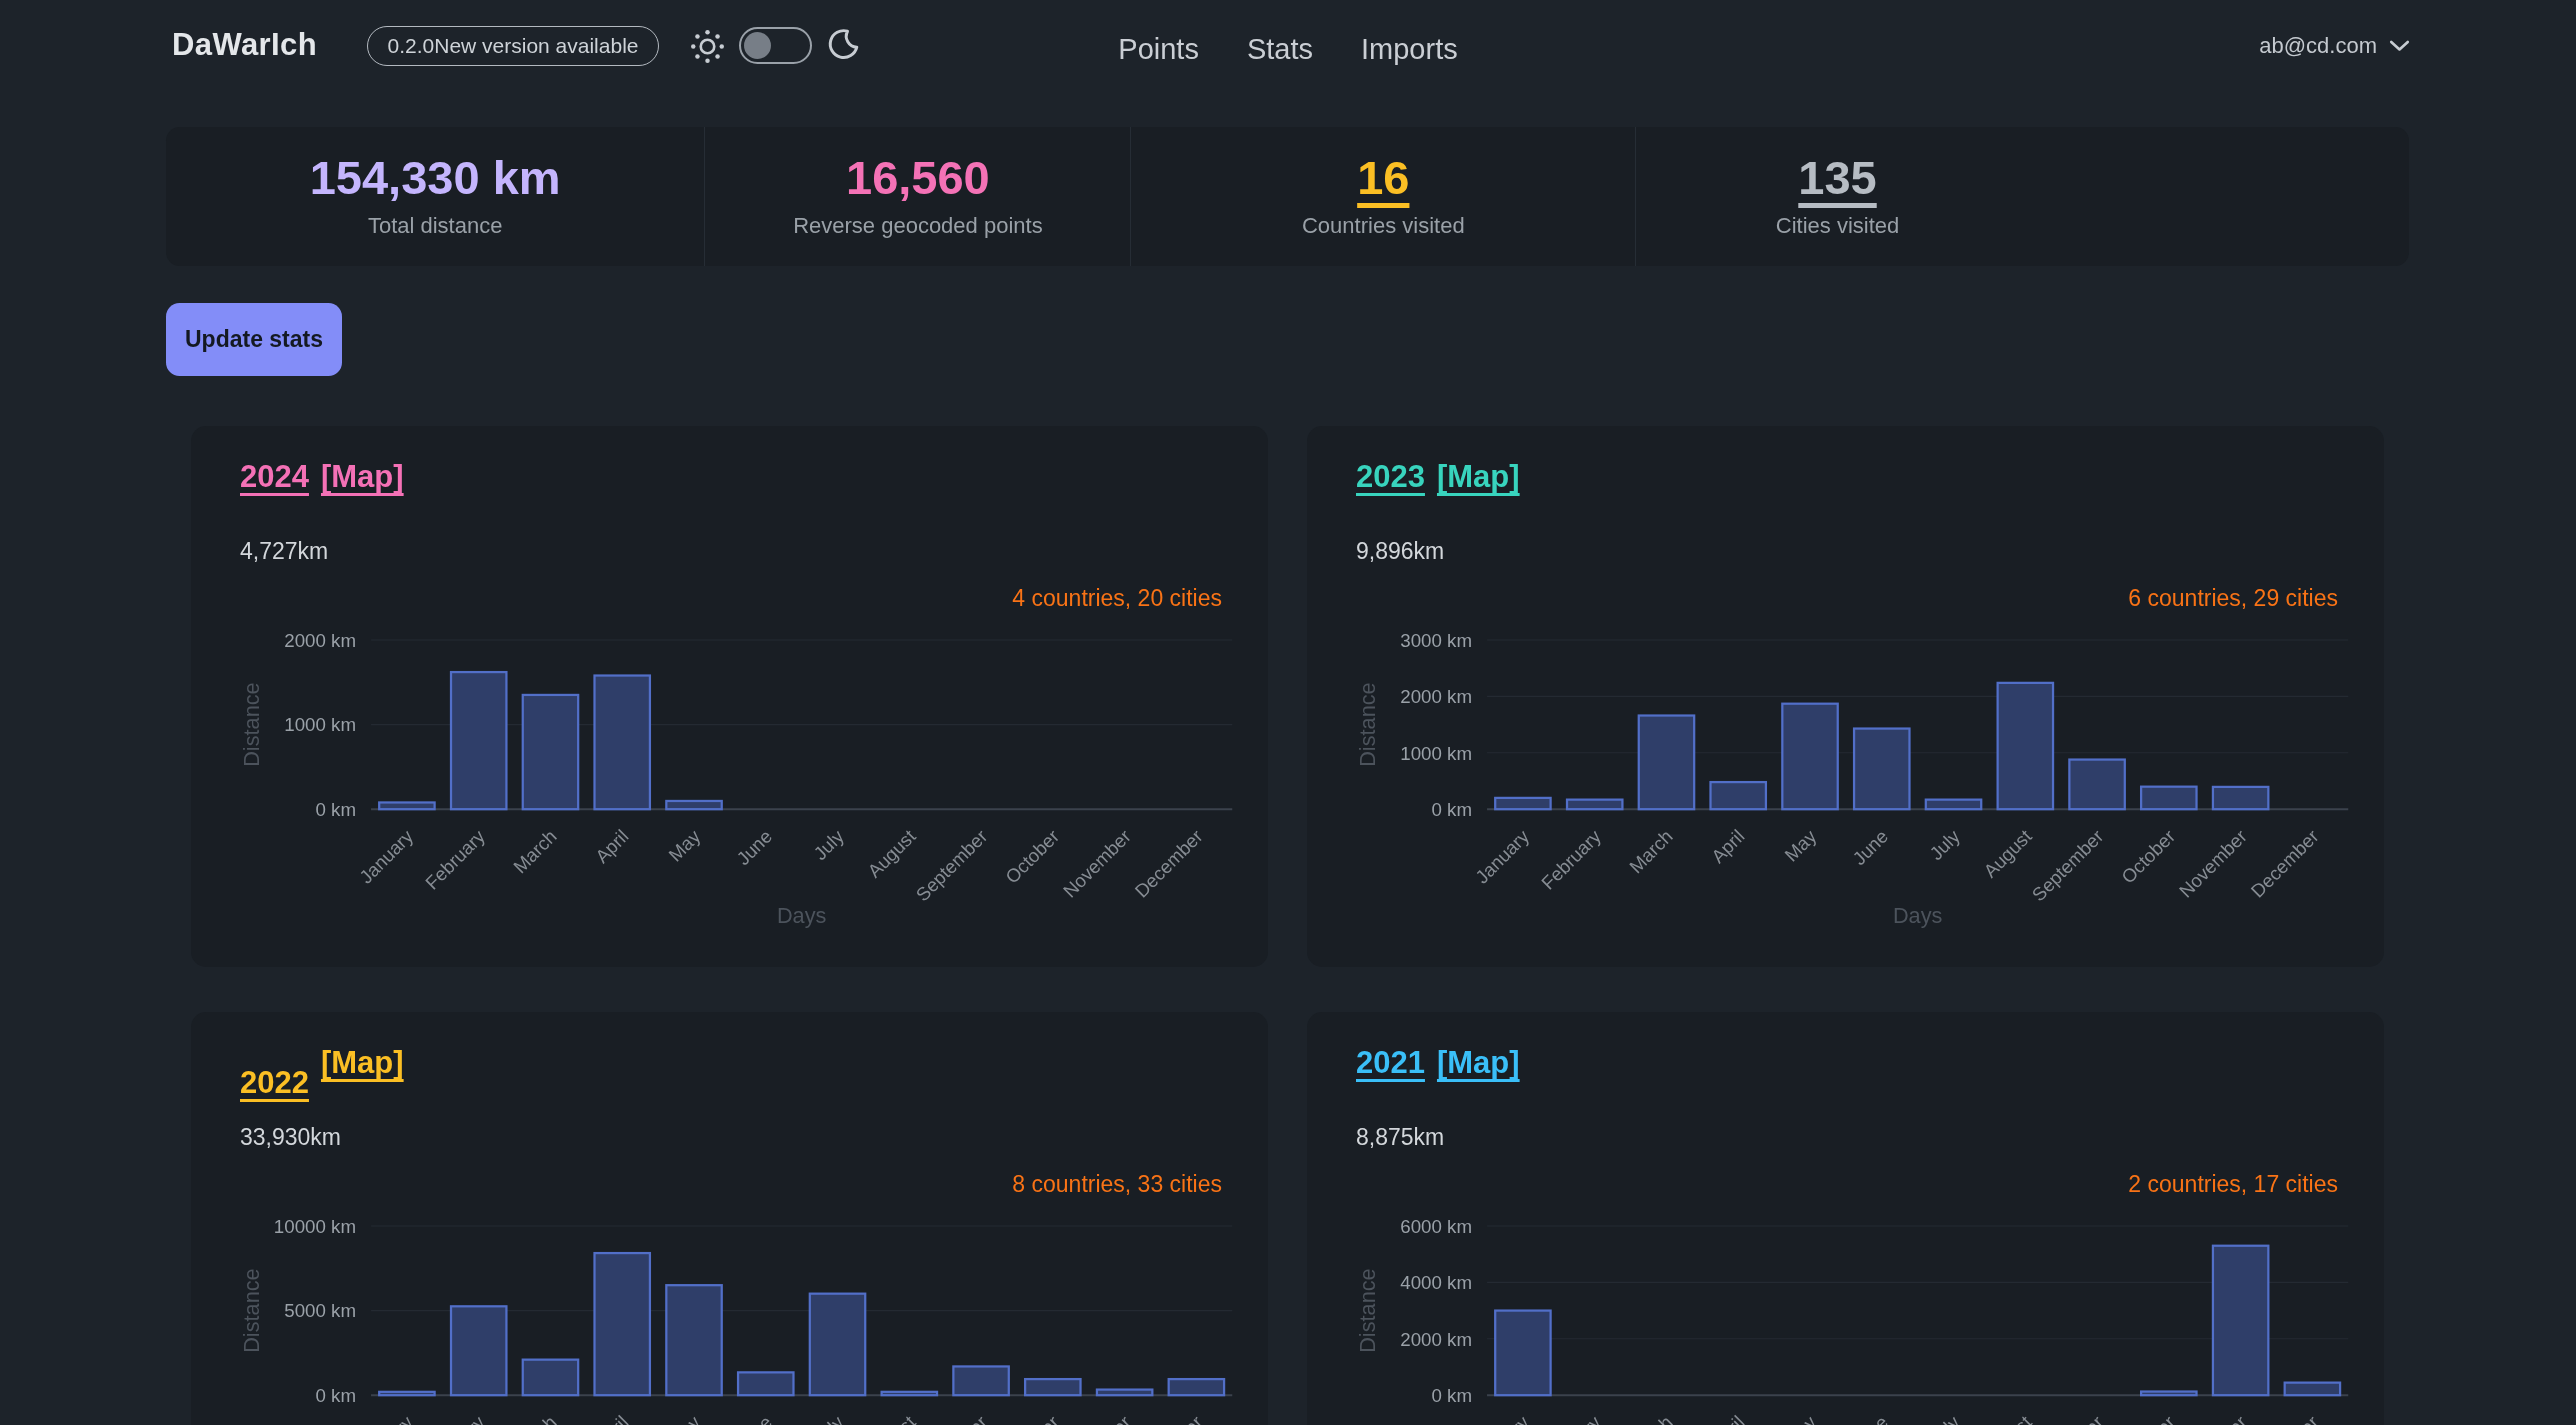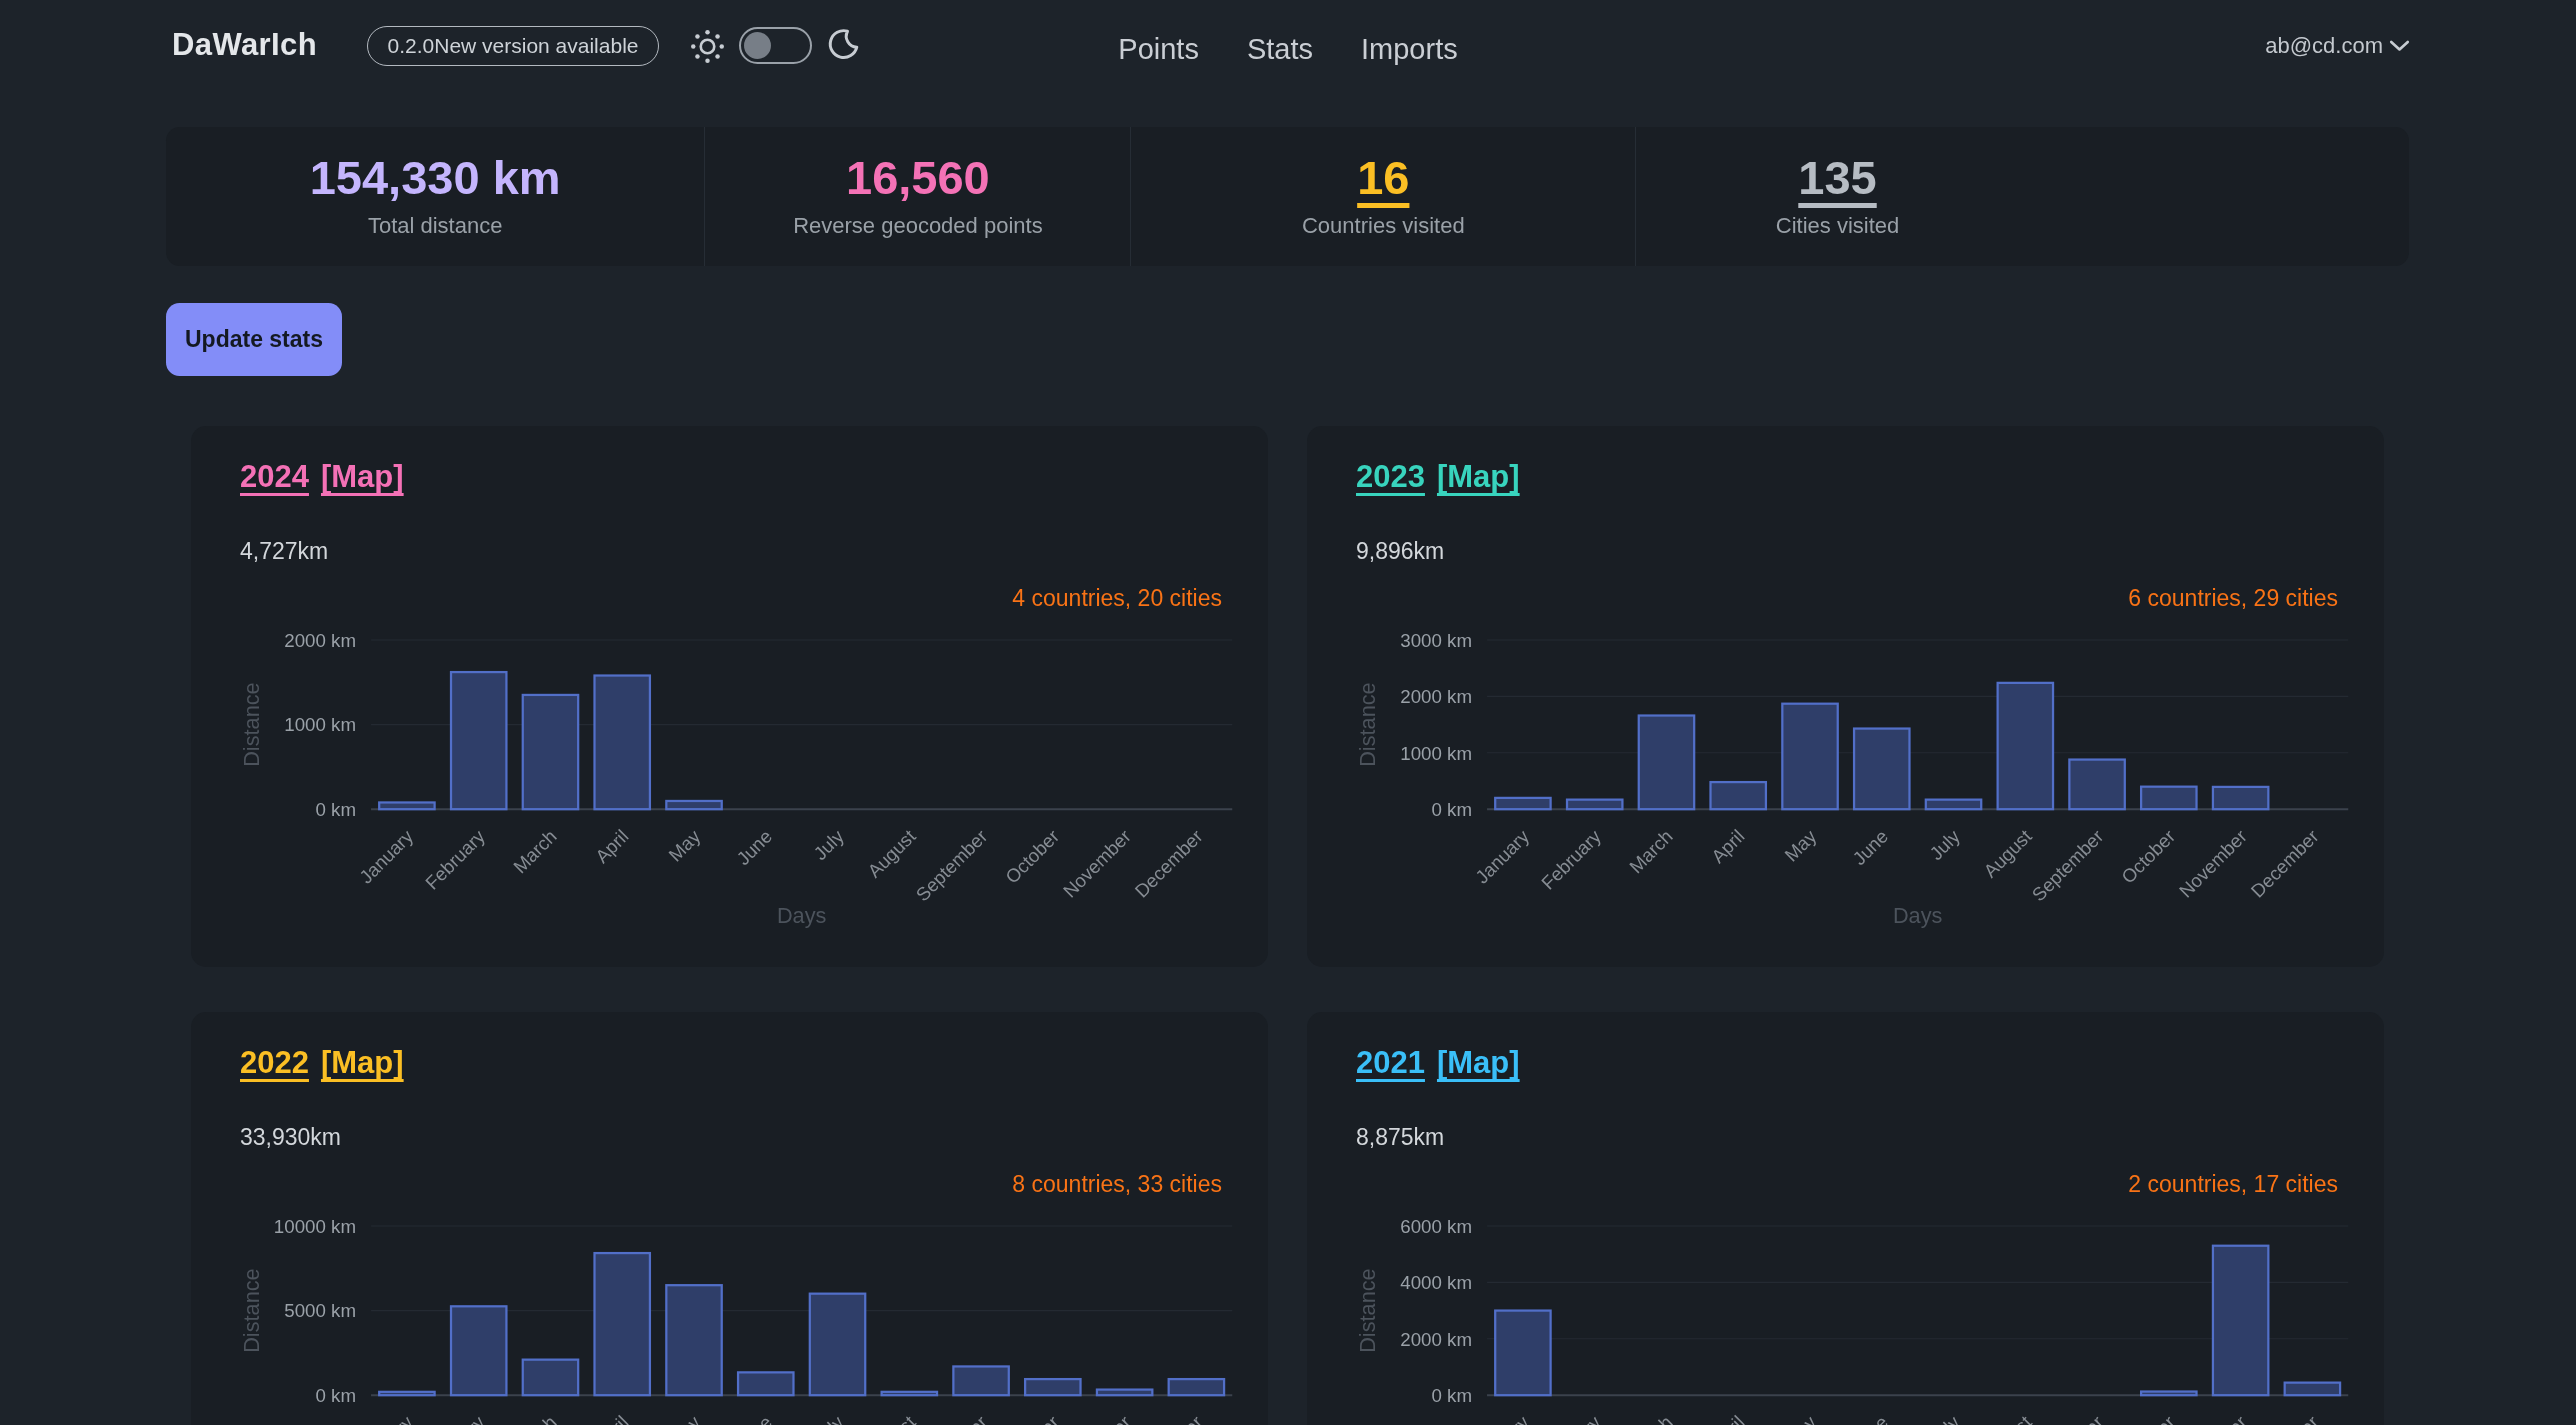--- a/index.html
+++ b/index.html
@@ -20,21 +20,21 @@
   }
   .icon-sun { position:absolute; left:688px; top:27px; }
   .theme-toggle {
     position:absolute; left:739px; top:27px; width:73px; height:37px;
     border:2.2px solid #9aa1a9; border-radius:19px; cursor:pointer;
   }
   .theme-knob { position:absolute; left:3px; top:3px; width:27px; height:27px; border-radius:50%; background:#777e87; }
   .icon-moon { position:absolute; left:824px; top:27px; }
   .main-nav { position:absolute; left:50%; transform:translateX(-50%); top:33px; display:flex; gap:48px; }
   .main-nav a { color:#caced4; font-size:29px; text-decoration:none; cursor:pointer; }
-  .user-menu { position:absolute; right:166px; top:33px; display:flex; align-items:center; gap:6px; cursor:pointer; }
+  .user-menu { position:absolute; right:166px; top:33px; display:flex; align-items:center; gap:12px; cursor:pointer; }
   .user-menu span { color:#c4c9cf; font-size:22px; }
   
   .stats-row {
     position:absolute; left:166px; top:127px; width:2243px; height:139px;
     background:#191e24; border-radius:13.5px; display:flex;
   }
   .stat { display:flex; flex-direction:column; align-items:center; justify-content:center; gap:12px; }
   .stat + .stat { border-left:1.5px solid #262d35; }
   .stat:nth-child(1){width:24%;} .stat:nth-child(2){width:19%;}
   .stat:nth-child(3){width:22.5%;} .stat:nth-child(4){width:18%;} .stat:nth-child(5){width:16.5%;gap:32px;}
@@ -210,21 +210,21 @@
       <text class="mlab" transform="translate(1132.4 304) rotate(-45)" text-anchor="end">October</text>
       <text class="mlab" transform="translate(1228.3 304) rotate(-45)" text-anchor="end">November</text>
       <text class="mlab" transform="translate(1324.1 304) rotate(-45)" text-anchor="end">December</text>
       <text class="atitle" transform="translate(62 153) rotate(-90)" text-anchor="middle">Distance</text>
       <text class="atitle" x="787" y="418" text-anchor="middle">Days</text>
     </svg>
 </section>
 
 <section class="card c2">
   <div class="card-title">
-    <a style="color: rgb(251, 191, 36);">2022</a>
+    <a style="color: rgb(251, 191, 36); margin-top: 20px;">2022</a>
     <a style="color: rgb(251, 191, 36);">[Map]</a>
   </div>
   <div class="card-distance">33,930km</div>
   <div class="card-summary">8 countries, 33 cities</div>
   <svg class="chart" viewBox="0 0 1380 450">
       <line x1="212" y1="40.0" x2="1362" y2="40.0" stroke="#242a32" stroke-width="1.5"></line>
       <text class="tick" x="192" y="49.0" text-anchor="end">10000 km</text>
       <line x1="212" y1="153.0" x2="1362" y2="153.0" stroke="#242a32" stroke-width="1.5"></line>
       <text class="tick" x="192" y="162.0" text-anchor="end">5000 km</text>
       <text class="tick" x="192" y="275.0" text-anchor="end">0 km</text>

